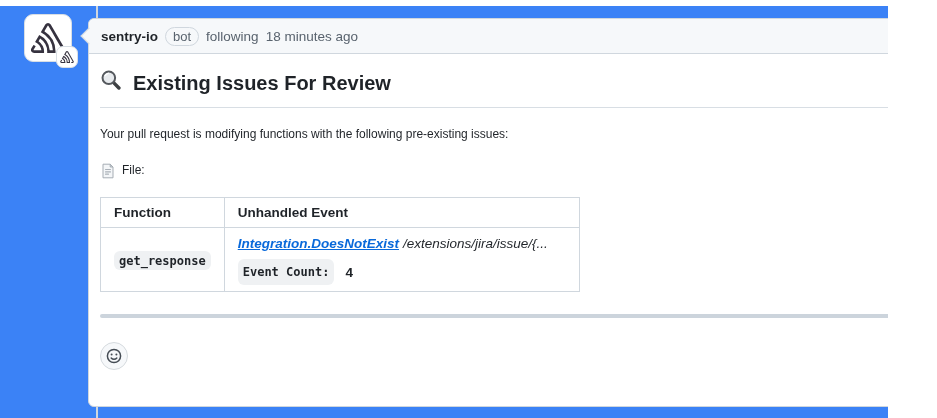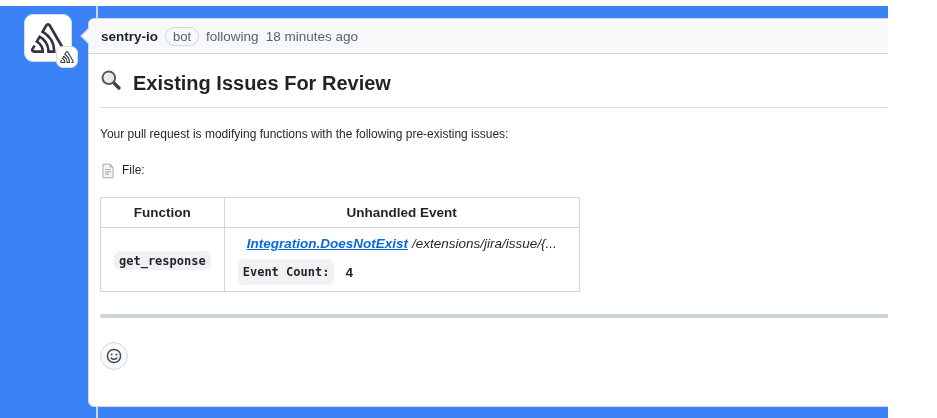--- a/index.html
+++ b/index.html
@@ -43,21 +43,21 @@
   .comment-body { padding:15px 14px 16px 11px; }
   .comment-title { margin:0 0 16px; padding-bottom:10px;
     border-bottom:1px solid #d8dee4; font-size:20px; line-height:28px; font-weight:700;
     display:flex; align-items:flex-start; gap:12px; }
   .intro { margin:0 0 16px; font-size:12px; line-height:20px; }
   .file-line { margin:0 0 16px; font-size:12px; line-height:21px;
     display:flex; align-items:center; gap:6px; }
   .file-path { font-weight:700; }
 
   table.issues { border-collapse:collapse; font-size:13.5px; }
-  .issues th, .issues td { border:1px solid var(--c-card-border, #d0d7de); text-align:center; vertical-align:middle; }
+  .issues th, .issues td { border:1px solid var(--c-card-border, #d0d7de); text-align:left; vertical-align:middle; }
   .issues th { padding:7px 13px; font-weight:700; }
   .issues th.col-function { width:123px; }
   .issues th.col-issue { min-width:355px; }
   .issues td { padding:6px 13px; }
 
   code.pill { font-family:"DejaVu Sans Mono", monospace; font-size:12px; font-weight:600;
     background:var(--c-code-bg, #eff1f3); padding:2.5px 5px; border-radius:6px; white-space:nowrap; }
   .issue-line { white-space:nowrap; line-height:20px;font-style:italic; }
   .issue-link { color:var(--c-accent-link, #0969da); font-weight:700; text-decoration:underline; cursor:pointer; }
   .issue-path { margin-left:4px; }

